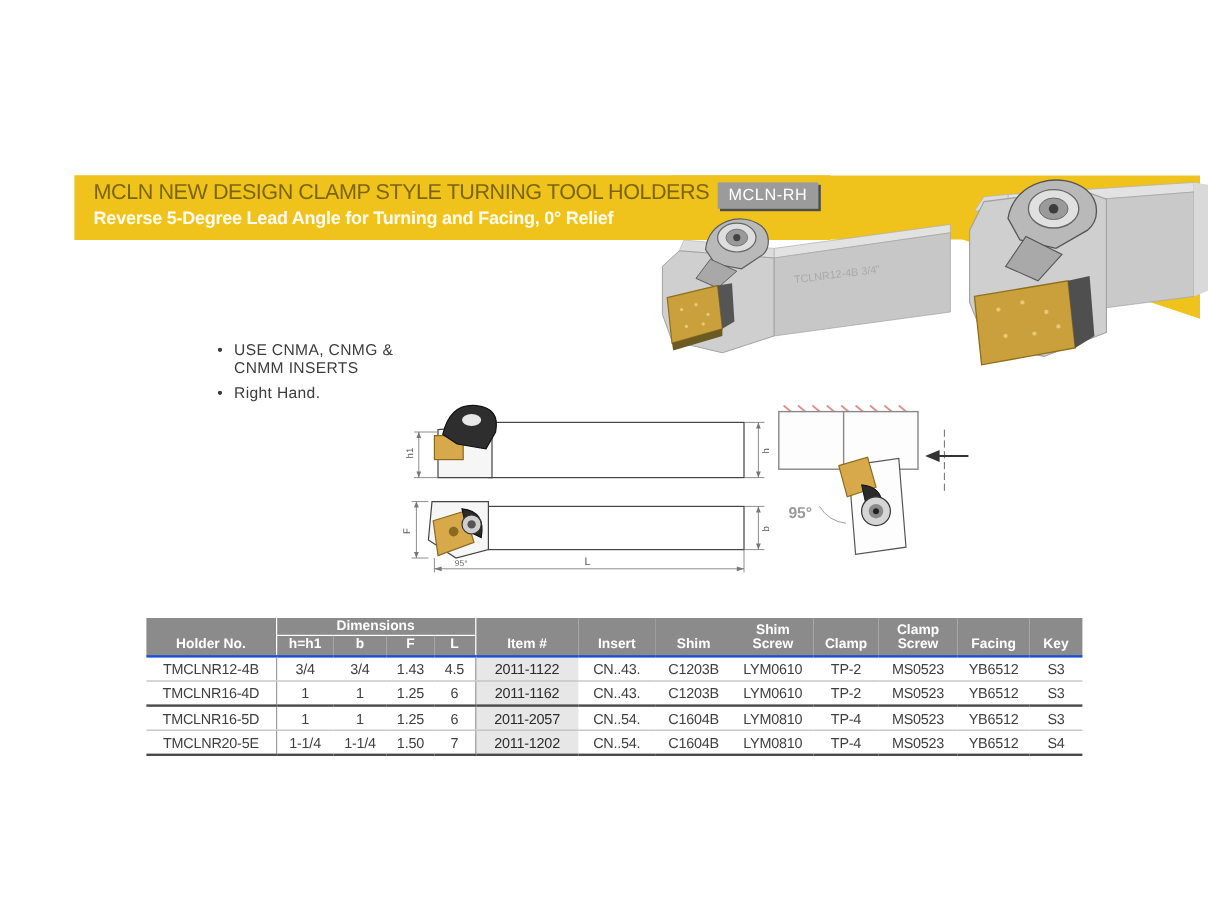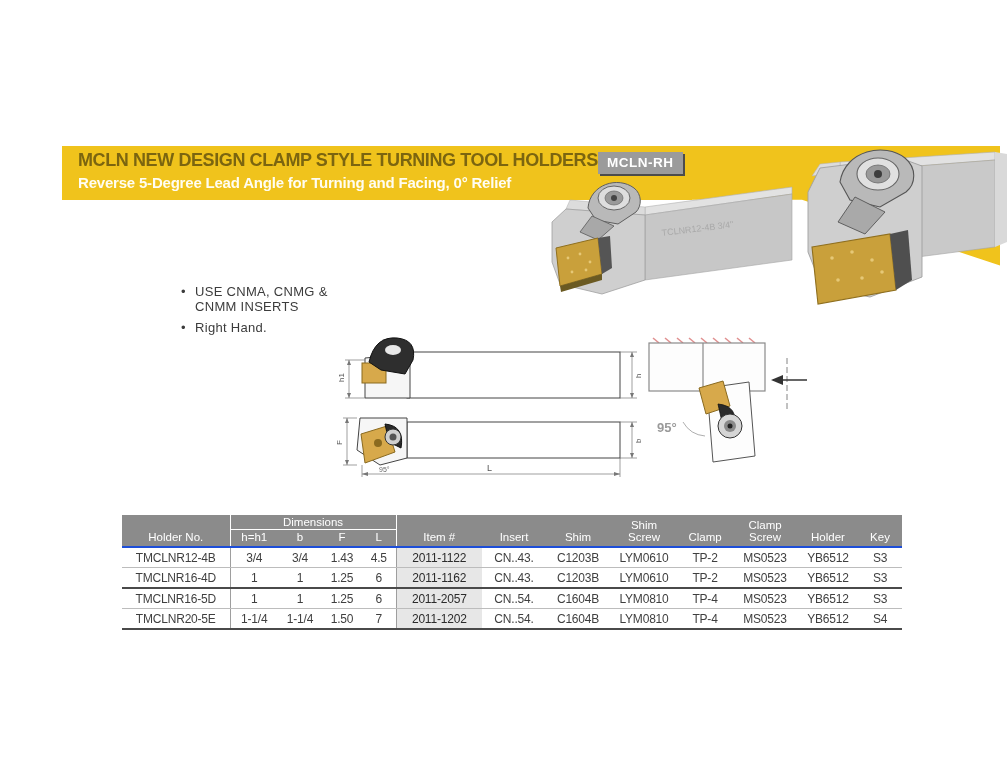--- a/index.html
+++ b/index.html
@@ -5,40 +5,40 @@
   html,body{margin:0;padding:0;}
   body{
     width:1007px;height:766px;position:relative;background:#ffffff;
     font-family:"Liberation Sans", sans-serif;overflow:hidden;
   }
   
   .banner{position:absolute;left:62px;top:146px;width:630px;height:54px;background:#F0C31C;z-index:2;}
   .banner-ext{position:absolute;left:560px;top:146px;width:440px;height:122px;background:#F0C31C;z-index:1;
     -webkit-clip-path:polygon(0 0,100% 0,100% 98%,55% 44%,0 44%);
     clip-path:polygon(0 0,100% 0,100% 98%,55% 44%,0 44%);}
-  .banner-title{position:absolute;left:16px;top:4px;font-size:18px;font-weight:bold;color:#7B6510;
+  .banner-title{position:absolute;left:16px;top:4px;font-size:18px;font-weight:normal;color:#7B6510;
     letter-spacing:-0.4px;white-space:nowrap;}
   .banner-sub{position:absolute;left:16px;top:28px;font-size:15px;font-weight:bold;color:#FFFDF2;
     letter-spacing:-0.2px;white-space:nowrap;}
   .badge{position:absolute;left:598px;top:152px;z-index:6;background:#9B9B9B;color:#fff;
-    font-size:13.5px;font-weight:bold;letter-spacing:0.5px;padding:3px 9px 4px;
+    font-size:13.5px;font-weight:normal;letter-spacing:0.5px;padding:3px 9px 4px;
     box-shadow:2px 2px 0 #4C4C4C;white-space:nowrap;}
   
   .photos{position:absolute;left:540px;top:112px;width:467px;height:196px;z-index:4;}
   
   .notes{position:absolute;left:181px;top:284px;width:230px;color:#3C3C3C;font-size:13px;line-height:15px;z-index:2;}
   .note-row{display:flex;margin-bottom:6px;}
   .note-dot{width:14px;flex:0 0 14px;font-size:13px;}
   .note-text{white-space:pre-line;letter-spacing:0.3px;}
   
   .diagrams{position:absolute;left:335px;top:330px;width:480px;height:152px;z-index:2;}
   
   .table-wrap{position:absolute;left:122px;top:515px;width:780px;z-index:2;}
   table{border-collapse:collapse;width:780px;table-layout:fixed;}
-  thead th{background:#8B8B8B;color:#FFFFFF;font-size:11.5px;font-weight:normal;
+  thead th{background:#8B8B8B;color:#FFFFFF;font-size:11.5px;font-weight:bold;
     padding:1px 0 3px;line-height:12px;vertical-align:bottom;}
   th.grp{border-bottom:1px solid #FFFFFF;vertical-align:middle;padding-bottom:1px;}
   th.wline{border-left:1px solid #FFFFFF;}
   th.twoline{white-space:pre-line;}
   tbody td{font-size:12px;color:#3F3F3F;text-align:center;padding:3px 0 2px;
     border-bottom:1px solid #BCBCBC;letter-spacing:-0.2px;white-space:nowrap;}
   tbody tr:first-child td{border-top:2px solid #1d4ed8;margin-top:12px;}
   tbody tr.group-end td{border-bottom:2px solid #4A4A4A;}
   tbody td.vline{border-left:1px solid #9E9E9E;}
   tbody td.c-item{background:#E7E7E7;font-weight:normal;color:#2B2B2B;}
@@ -224,21 +224,21 @@
         <th rowspan="2">Holder No.</th>
         <th colspan="4" class="grp wline">Dimensions</th>
         <th rowspan="2" class="wline">Item #</th>
         <th rowspan="2">Insert</th>
         <th rowspan="2">Shim</th>
         <th rowspan="2" class="twoline">Shim
 Screw</th>
         <th rowspan="2">Clamp</th>
         <th rowspan="2" class="twoline">Clamp
 Screw</th>
-        <th rowspan="2">Holder</th>
+        <th rowspan="2">Facing</th>
         <th rowspan="2">Key</th>
       </tr>
       <tr>
         <th class="wline">h=h1</th>
         <th>b</th>
         <th>F</th>
         <th>L</th>
       </tr>
     </thead>
     <tbody>

